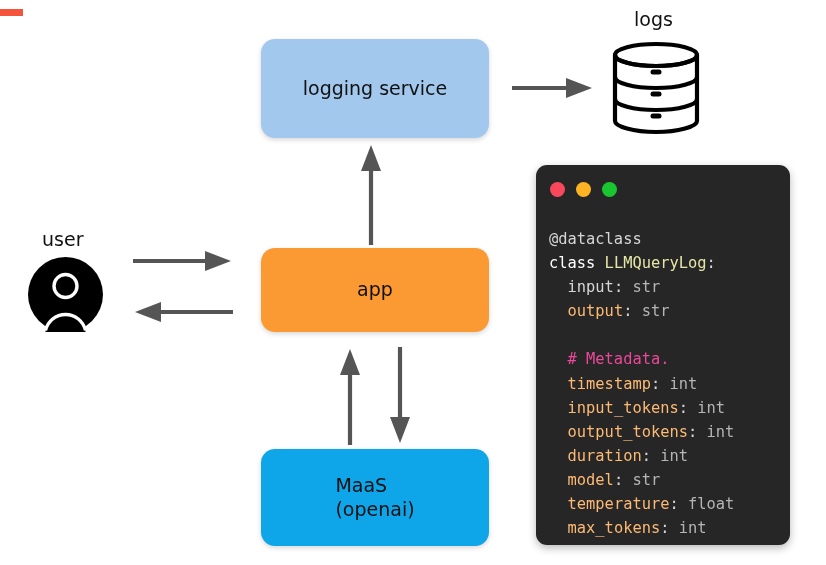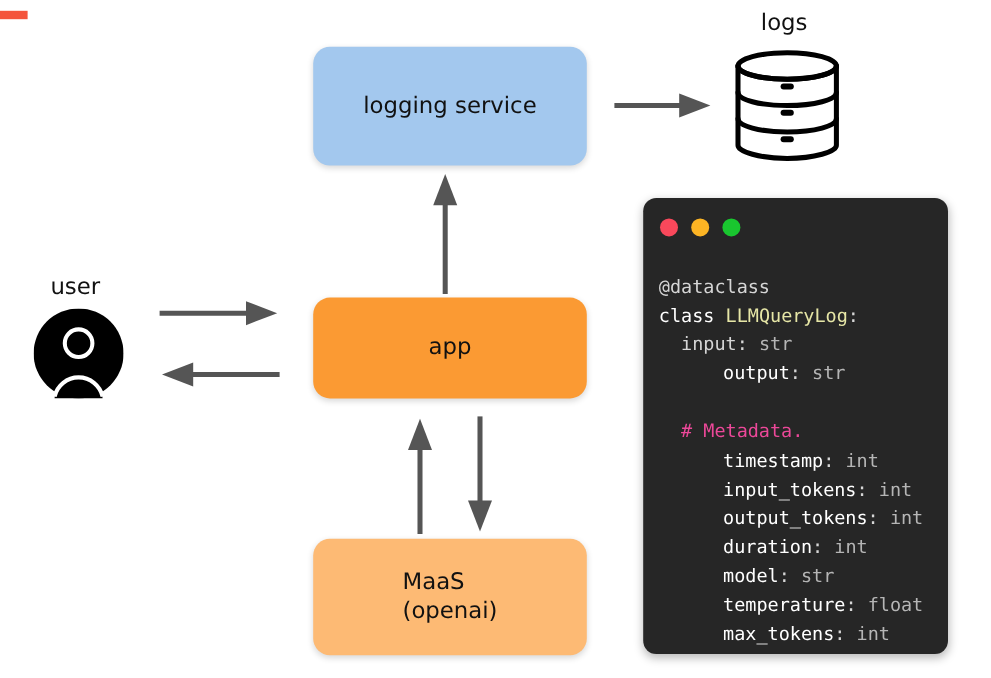--- a/index.html
+++ b/index.html
@@ -106,41 +106,41 @@
     font-family: "DejaVu Sans Mono", monospace;
     font-size: 15.4px;
     line-height: 24.1px;
     white-space: pre;
     color: #d6d6d6;
   }
   .code-line { white-space: pre; }
   .tok-default  { color: #d6d6d6; }
   .tok-keyword  { color: #ffffff; }
   .tok-classname{ color: #e6e6a6; }
-  .tok-attr     { color: #ffffff; margin-left: 35px; }
+  .tok-attr     { color: #fdba74; }
   .tok-type     { color: #b5b5b5; }
   .tok-comment  { color: #ec4899; }
   .tok-punct    { color: #d6d6d6; }
 </style>
 </head>
 <body>
 
 <div id="canvas">
 
   <div class="abs" id="accent-bar" style="background: rgb(244, 84, 60);"></div>
 
   <div class="abs node-box" id="box-logging" style="background: rgb(163, 200, 238);">
     <span class="node-label">logging service</span>
   </div>
 
   <div class="abs node-box" id="box-app" style="background: rgb(251, 154, 51);">
     <span class="node-label">app</span>
   </div>
 
-  <div class="abs node-box" id="box-maas" style="background: #fdba74;">
+  <div class="abs node-box" id="box-maas" style="background: #0ea5e9;">
     <span class="node-label">MaaS
 (openai)</span>
   </div>
 
   <div class="abs plain-label" id="label-user">user</div>
 
   <svg class="abs" id="user-avatar" viewBox="0 0 75 75">
     <circle cx="37.5" cy="37.5" r="37.5" fill="#000000"></circle>
     <circle cx="37.5" cy="29" r="11.5" fill="none" stroke="#ffffff" stroke-width="3.4"></circle>
     <path d="M17.5 75 a20 20 0 0 1 40 0 z" fill="#000000"></path>

